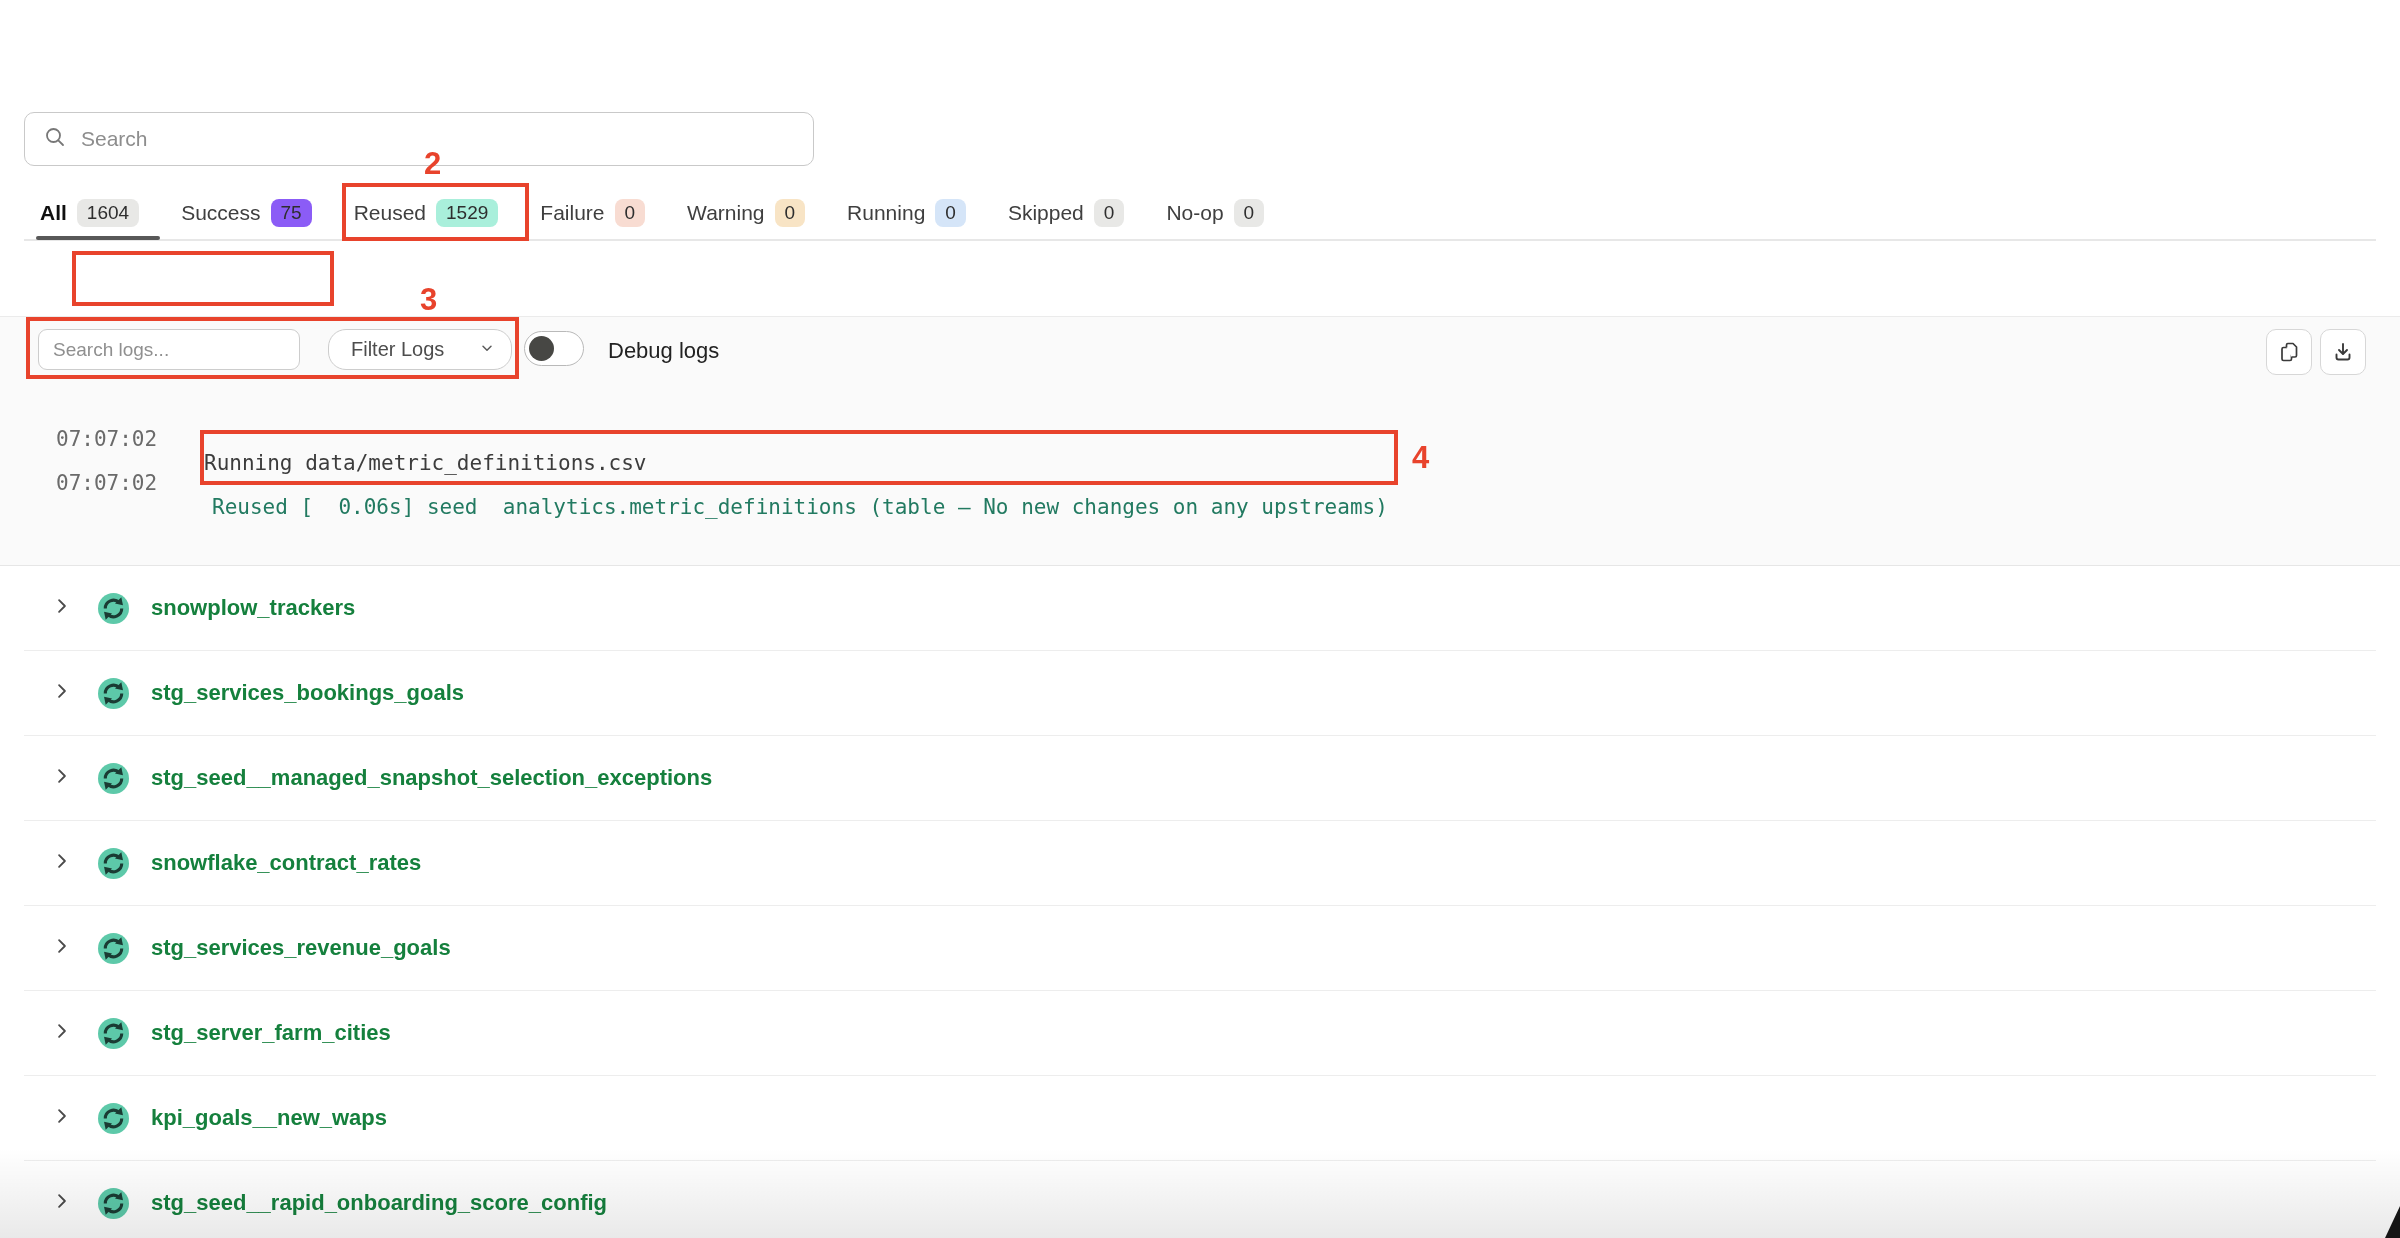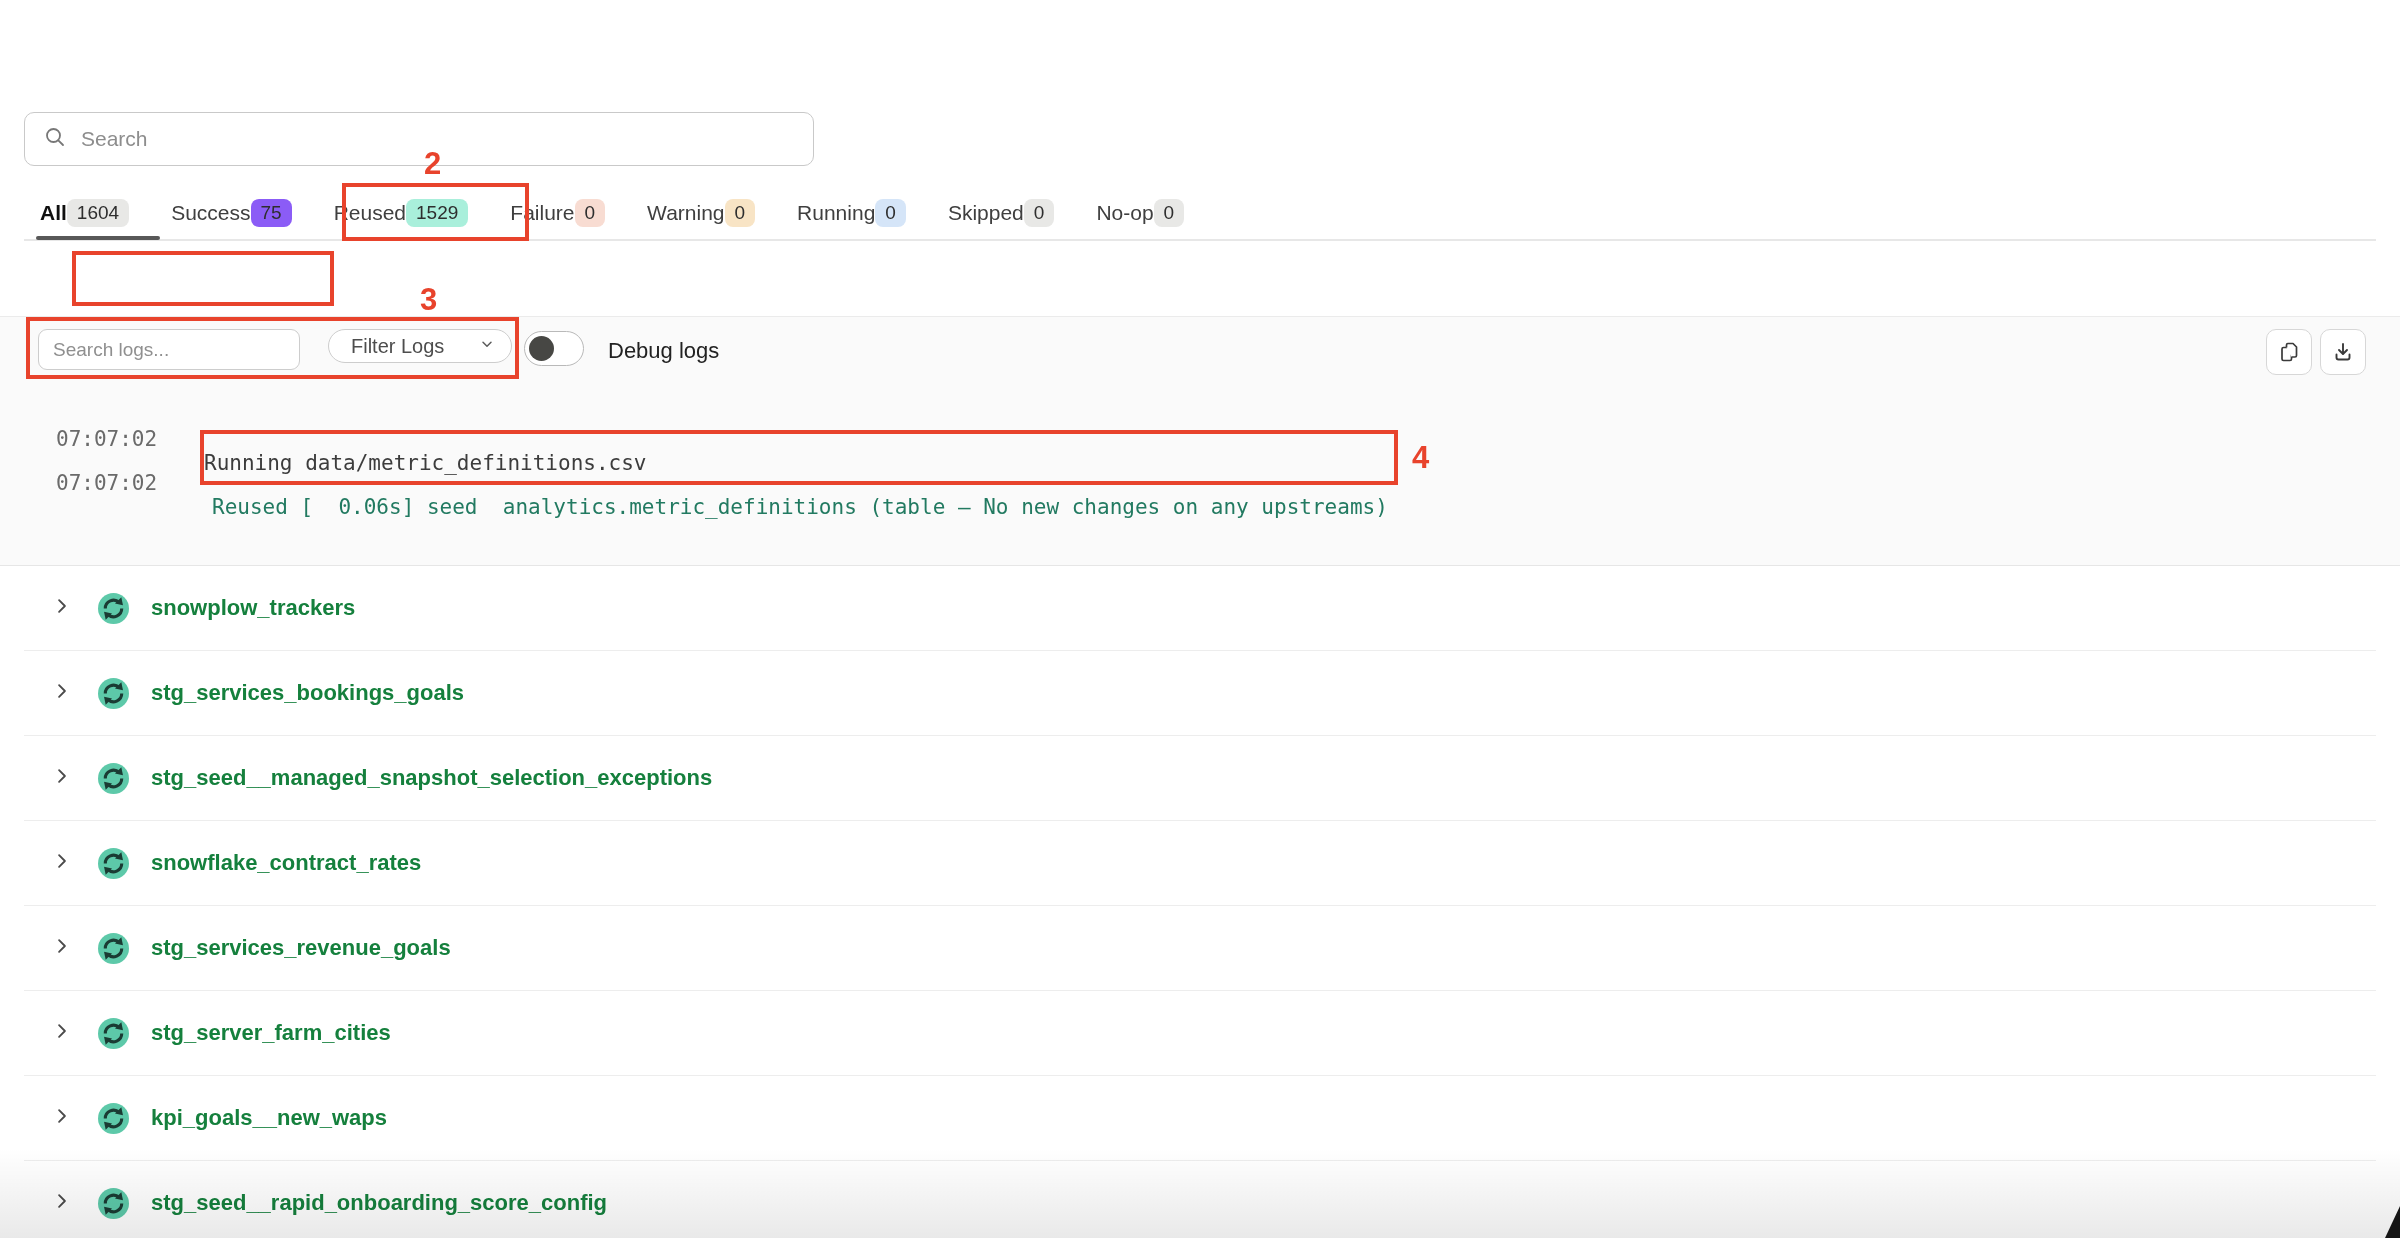--- a/index.html
+++ b/index.html
@@ -26,21 +26,21 @@
   .search-box input {
     border:none; outline:none; flex:1; font-size:21px; color:#444;
     font-family:"Liberation Sans", sans-serif; background:transparent; margin-left:12px;
   }
   .search-box input::placeholder { color:#8d8d8d; }
   .search-box .mag { margin-left:18px; }
 
   
   .tabs-line { position:absolute; left:24px; top:239px; width:2352px; height:1.5px; background:#e7e7e7; }
   .tabs { position:absolute; left:40px; top:190px; height:46px; display:flex; gap:42px; align-items:center; }
-  .tab { display:flex; align-items:center; cursor:pointer; }
+  .tab { display:flex; align-items:center; gap:10px; cursor:pointer; }
   .tab-label { font-size:21px; color:#3f3f3f; }
   .tab.active .tab-label { color:#101010; font-weight:700; }
   .tab-badge {
     font-size:19px; color:#2e2e2e; background:#e8e8e6; border-radius:8px;
     padding:4px 10px; line-height:1.1; font-weight:500;
   }
   .active-underline { position:absolute; left:36px; top:236px; width:124px; height:4px; background:#585858; border-radius:2px; z-index:2; }
 
   
   .expanded-row { position:absolute; left:0; top:246px; width:2400px; height:66px; }
@@ -65,21 +65,21 @@
     position:absolute; left:0; top:316px; width:2400px; height:250px;
     background:#fafafa; border-top:1px solid #ebebeb; border-bottom:1px solid #e6e6e6; box-sizing:border-box;
   }
   .log-search {
     position:absolute; left:38px; top:329px; width:262px; height:41px;
     border:1.5px solid #cdcdcd; border-radius:9px; background:#fff; box-sizing:border-box;
     font-size:19px; color:#444; padding:0 14px; outline:none; font-family:"Liberation Sans", sans-serif;
   }
   .log-search::placeholder { color:#8f8f8f; }
   .filter-select {
-    position:absolute; left:328px; top:329px; width:184px; height:34px;
+    position:absolute; left:328px; top:329px; width:184px; height:41px;
     border:1.5px solid #cdcdcd; border-radius:18px; background:#fff; box-sizing:border-box;
     display:flex; align-items:center; justify-content:space-between; padding:0 16px 0 22px; cursor:pointer;
   }
   .filter-select .lbl { font-size:20px; color:#4d4d4d; }
   .toggle {
     position:absolute; left:524px; top:331px; width:60px; height:35px;
     border:1.5px solid #b9b9b9; border-radius:18px; background:#fff; box-sizing:border-box; cursor:pointer;
   }
   .toggle .knob { position:absolute; left:4px; top:3.5px; width:25px; height:25px; border-radius:50%; background:#474744; }
   .debug-label { position:absolute; left:608px; top:338px; font-size:22px; color:#222; font-weight:500; }

